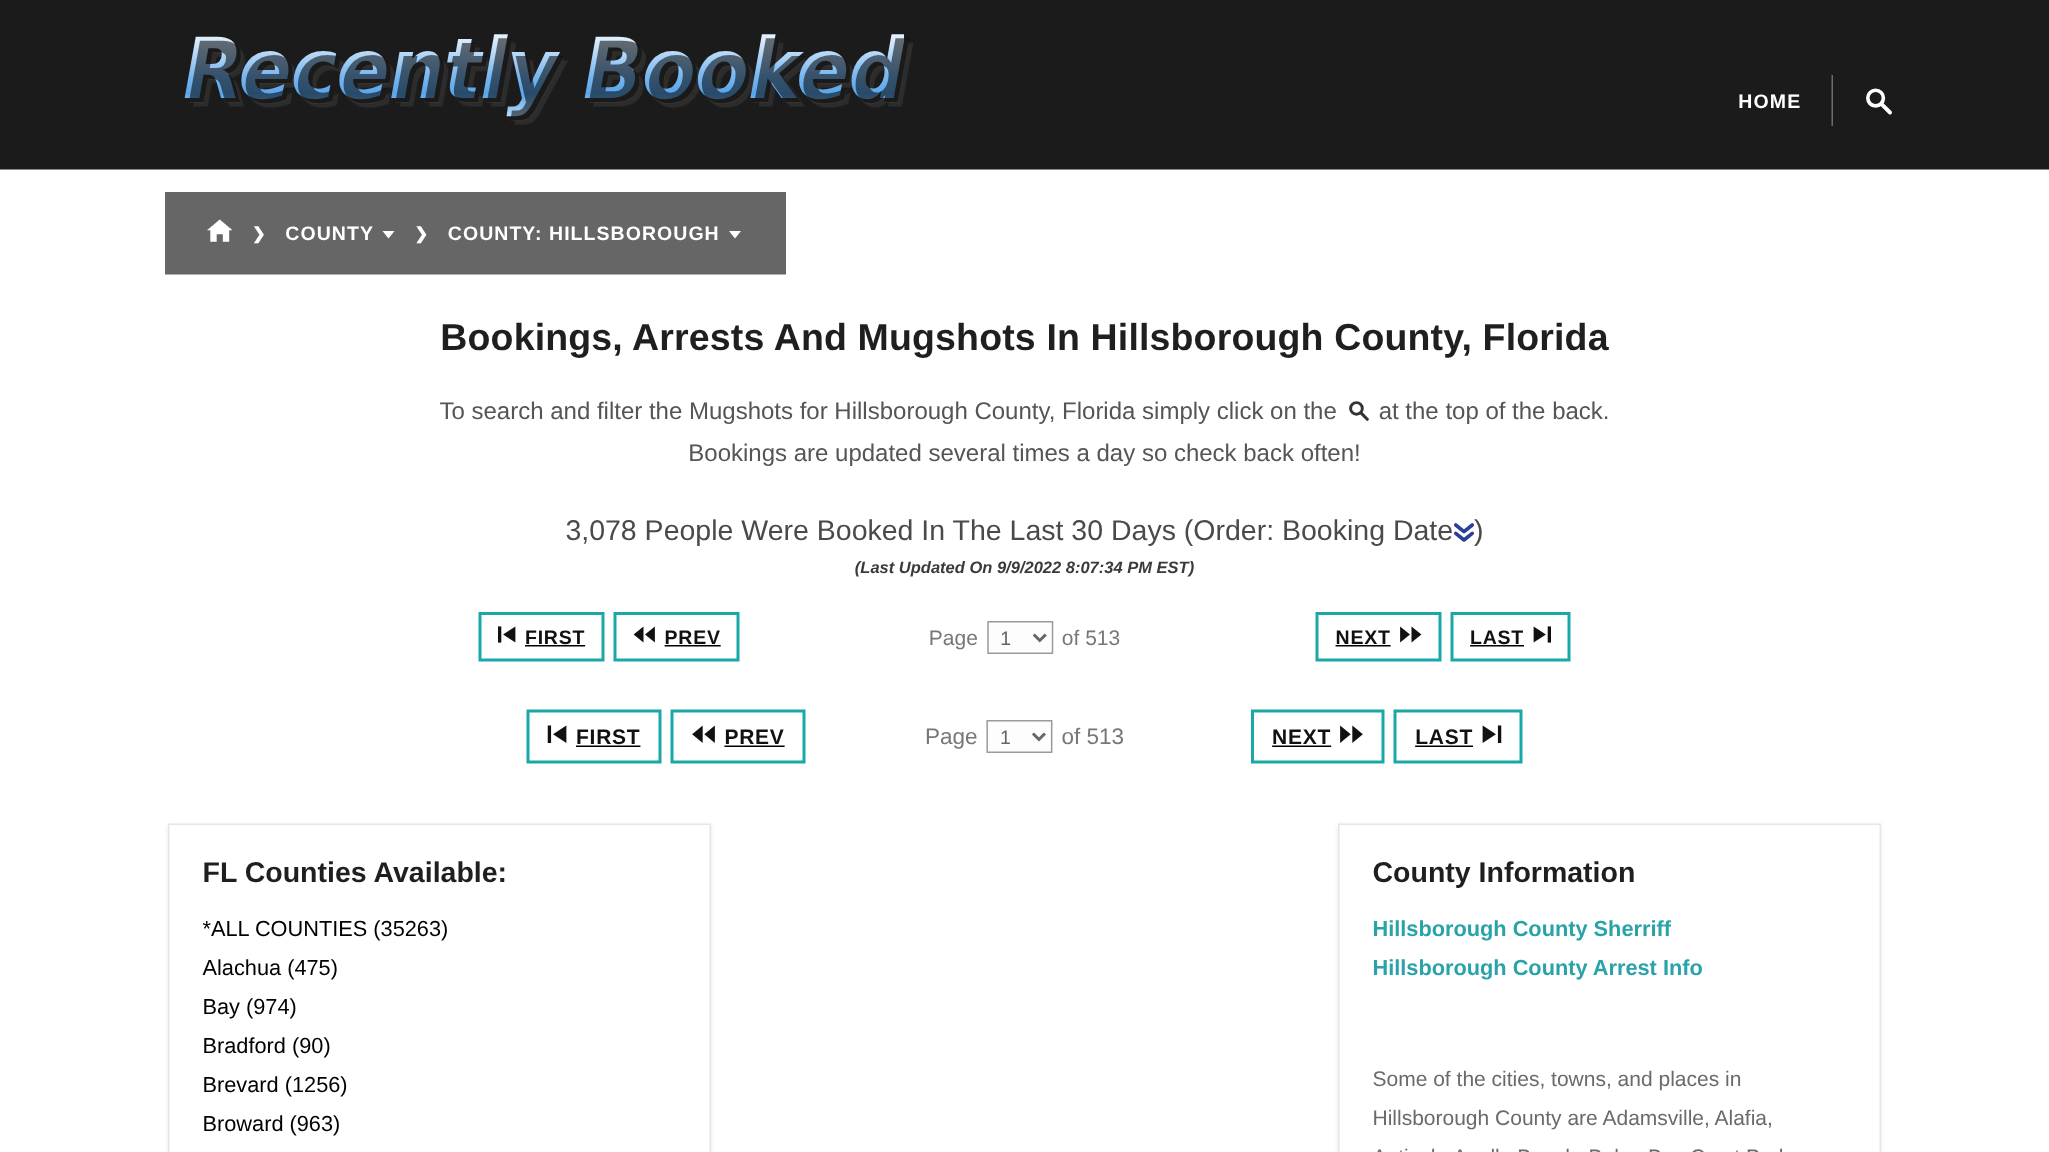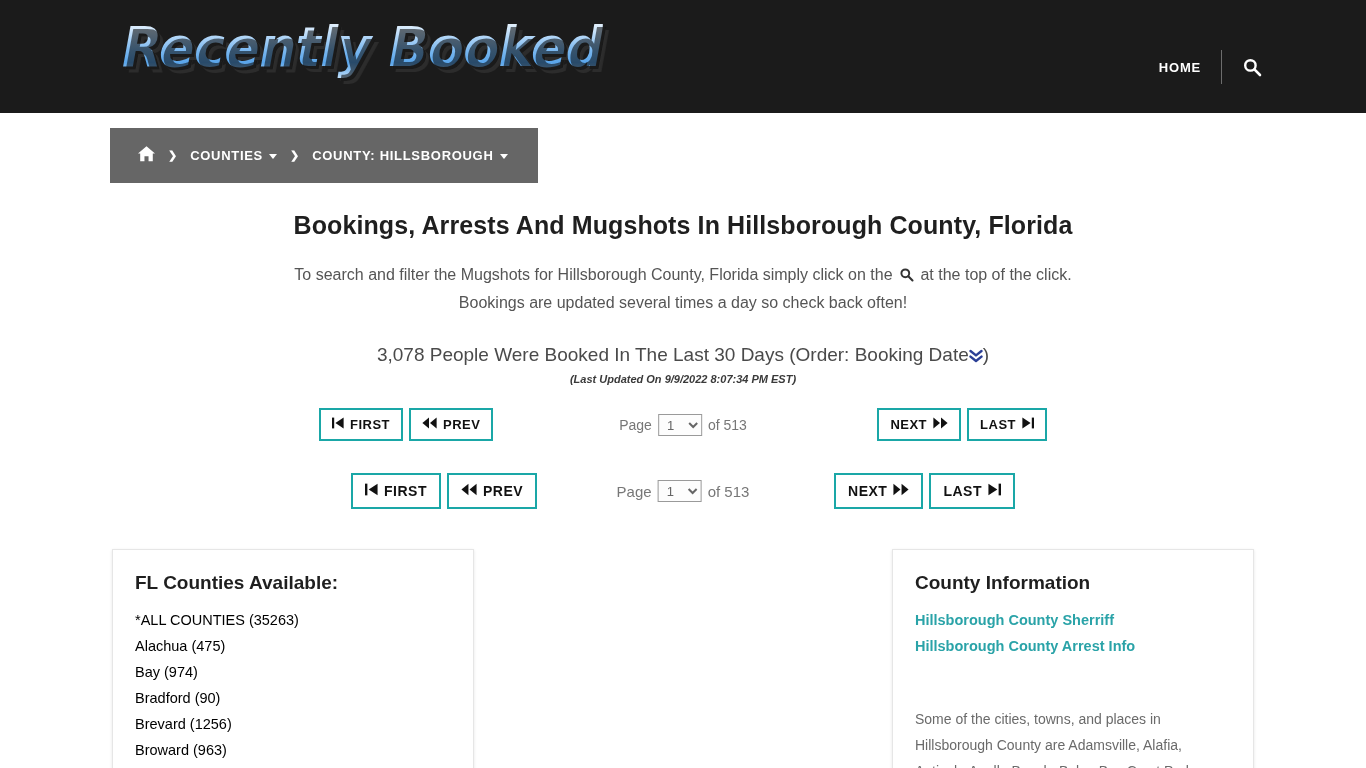--- a/index.html
+++ b/index.html
@@ -156,21 +156,21 @@
 
   
   .pager {
     position: relative;
     margin: 0 auto;
     display: flex;
     align-items: center;
   }
   .pager-1 { width: 728px; margin-top: 23px; }
   .pager-2 { width: 664px; margin-top: 32px; }
-  .pager .left-group, .pager .right-group { display: flex; gap: 6px; }
+  .pager .left-group, .pager .right-group { display: flex; gap: 6px; text-decoration: underline; }
   .pager .left-group { margin-right: auto; }
   .pager .right-group { margin-left: auto; padding-left: 12px; }
   .pg-btn {
     border: 2px solid #1aa7a7;
     background: #ffffff;
     color: #111111;
     font-weight: bold;
     letter-spacing: 0.5px;
     display: inline-flex;
     align-items: center;
@@ -274,39 +274,39 @@
 <div class="breadcrumb-wrap">
   <nav class="breadcrumb">
     <a href="#">
       <span class="home-glyph">
         <svg width="17" height="16" viewBox="0 0 20 18" aria-hidden="true">
           <path d="M10 0 L20 8.4 L17.4 8.4 L17.4 17.4 L12.4 17.4 L12.4 11.6 L7.6 11.6 L7.6 17.4 L2.6 17.4 L2.6 8.4 L0 8.4 Z" fill="#ffffff"></path>
         </svg>
       </span>
     </a>
     <span class="crumb-sep">❯</span>
-    <a href="#"><span>COUNTIES</span><i class="caret"></i></a>
+    <a href="#"><span>COUNTY</span><i class="caret"></i></a>
     <span class="crumb-sep">❯</span>
     <a href="#"><span>COUNTY: HILLSBOROUGH</span><i class="caret"></i></a>
   </nav>
 </div>
 
 <div class="container">
 
   <h1 class="page-title">Bookings, Arrests And Mugshots In Hillsborough County, Florida</h1>
 
   <div class="intro">
     <span>To search and filter the Mugshots for Hillsborough County, Florida simply click on the</span>
     <span class="inline-search">
       <svg width="15" height="15" viewBox="0 0 20 20" aria-hidden="true">
         <circle cx="8.4" cy="8.4" r="5.2" fill="none" stroke="#333333" stroke-width="2.6"></circle>
         <line x1="12.4" y1="12.4" x2="18" y2="18" stroke="#333333" stroke-width="2.8" stroke-linecap="round"></line>
       </svg>
     </span>
-    <span>at the top of the click.</span><br>
+    <span>at the top of the back.</span><br>
     <span>Bookings are updated several times a day so check back often!</span>
   </div>
 
   <div class="booked-line">
     <span>3,078 People Were Booked In The Last 30 Days (Order: Booking Date</span><span class="dbl-chevron">
       <svg width="14" height="16" viewBox="0 0 14 16" aria-hidden="true" style="vertical-align:-2px">
         <path d="M1.5 3 L7 7.4 L12.5 3" fill="none" stroke="#2b3f96" stroke-width="2.4" stroke-linecap="round" stroke-linejoin="round"></path>
         <path d="M1.5 8.6 L7 13 L12.5 8.6" fill="none" stroke="#2b3f96" stroke-width="2.4" stroke-linecap="round" stroke-linejoin="round"></path>
       </svg></span><span>)</span>
   </div>

